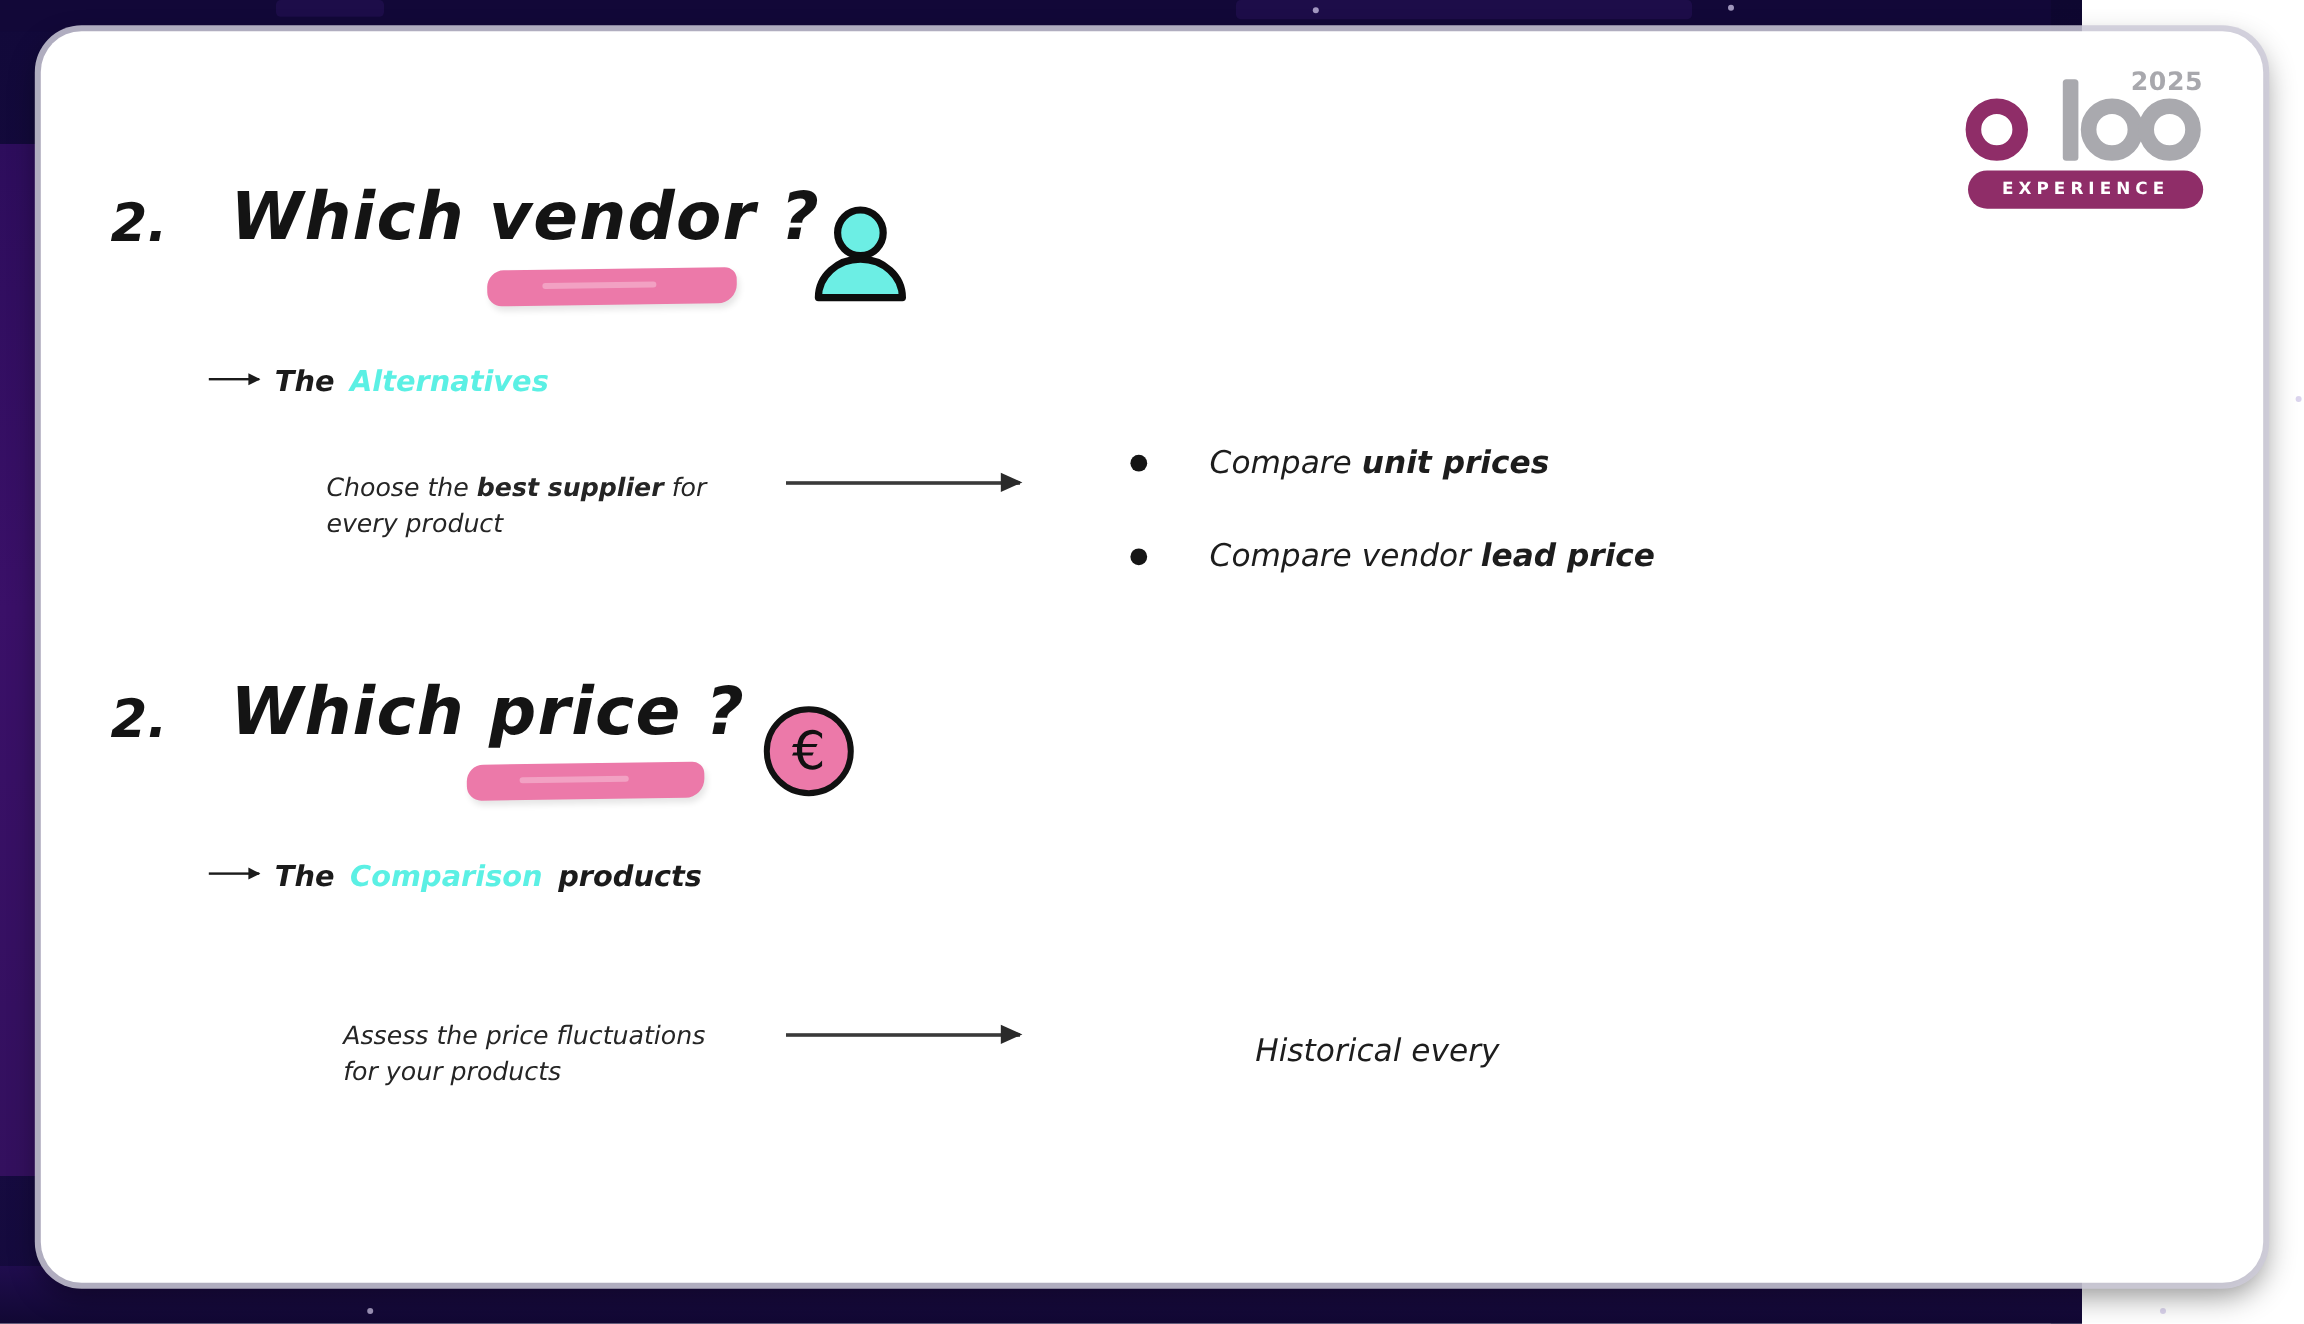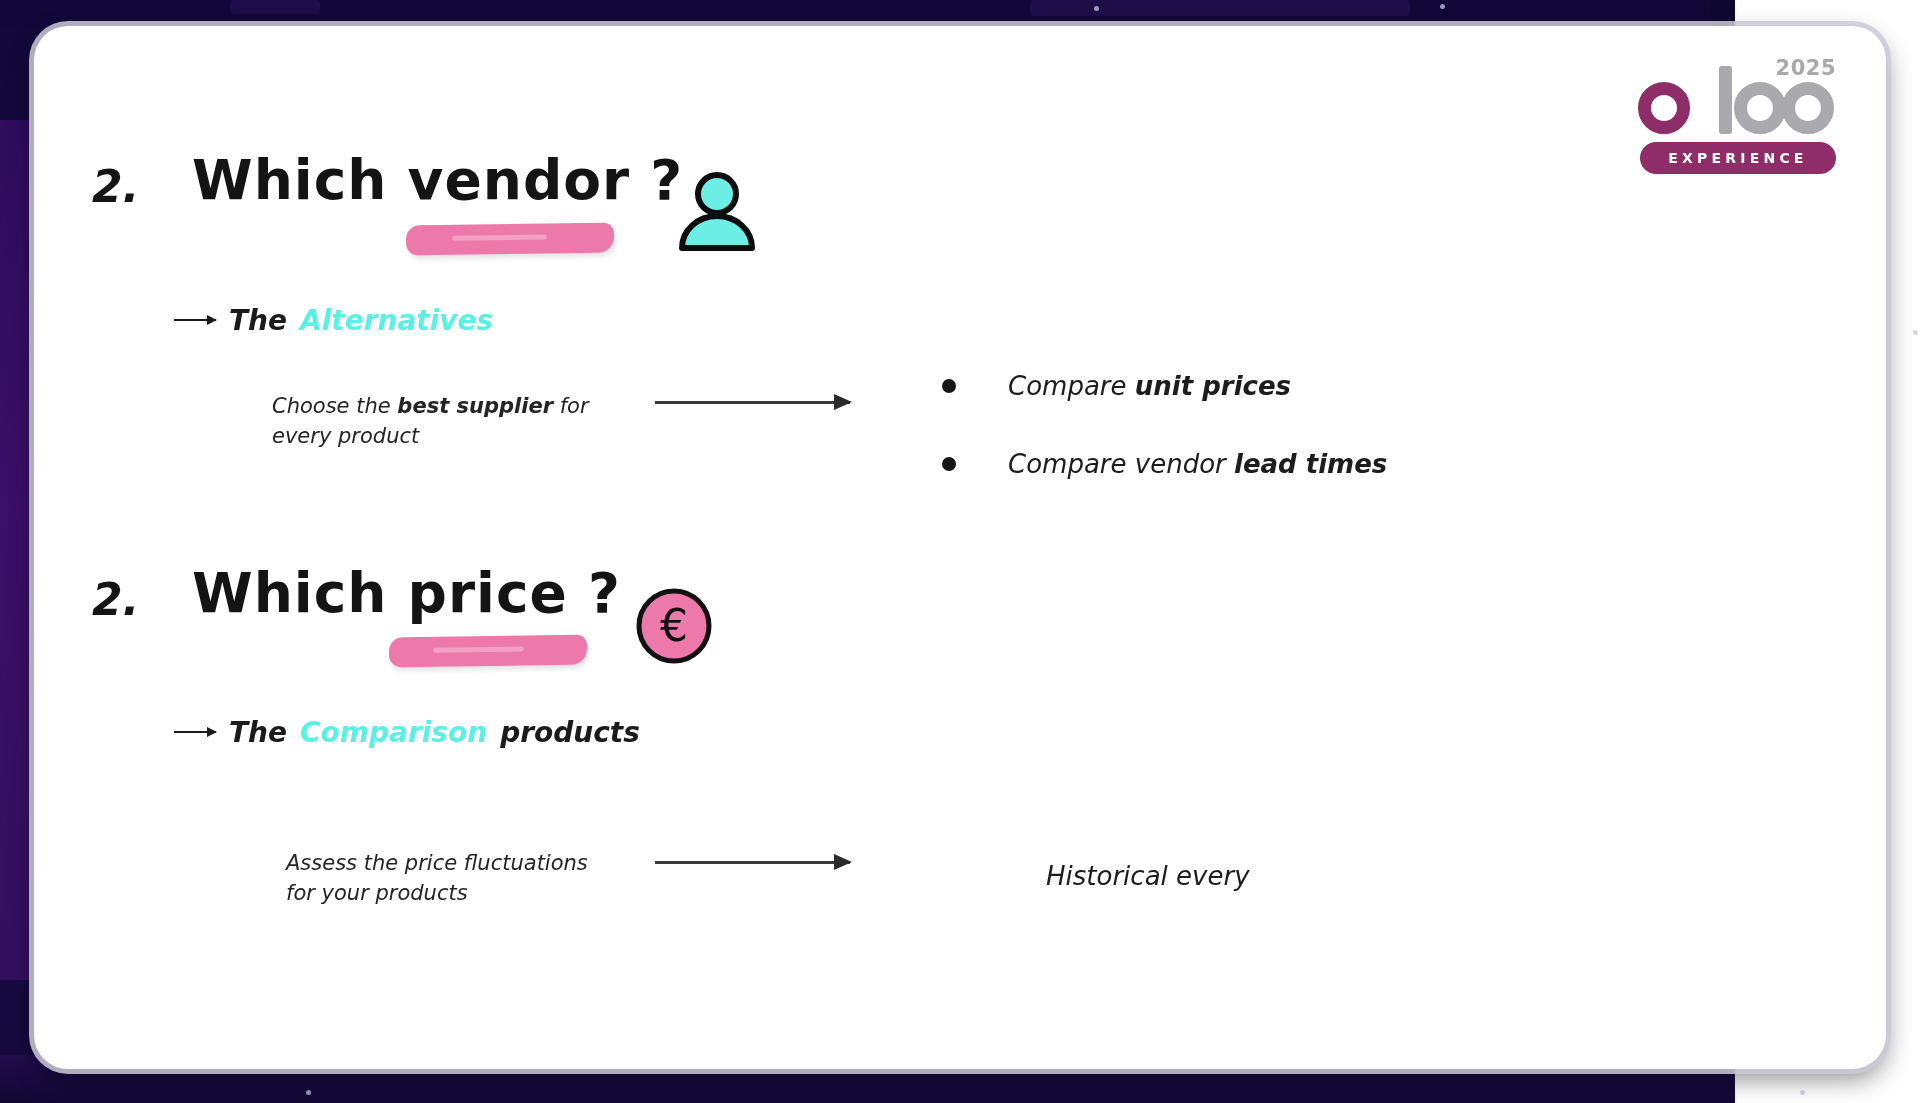--- a/index.html
+++ b/index.html
@@ -147,20 +147,21 @@
     font-weight: 700;
     font-style: italic;
     font-family: "DejaVu Sans", sans-serif;
     color: #141414;
   }
 
   .sec-title {
     position: absolute;
     font-size: 55px;
     font-weight: 700;
+    font-style: italic;
     font-family: "DejaVu Sans", sans-serif;
     color: #141414;
     letter-spacing: 1px;
     white-space: nowrap;
   }
 
   .highlight {
     position: absolute;
     height: 30px;
     background: #ec79a9;
@@ -178,21 +179,21 @@
     background: rgba(255,255,255,0.30);
     border-radius: 4px;
   }
 
   
   .lead {
     position: absolute;
     display: flex;
     align-items: baseline;
     gap: 13px;
-    font-size: 28px;
+    font-size: 24px;
     font-style: italic;
     font-weight: 700;
     font-family: "DejaVu Sans", sans-serif;
     color: #1b1b1b;
     white-space: nowrap;
   }
   .lead .long-arrow {
     display: inline-block;
     position: relative;
     width: 42px;
@@ -341,21 +342,21 @@
           <span class="bullet-dot"></span>
           <span class="bullet-label">
             <span>Compare</span>
             <b>unit prices</b>
           </span>
         </div>
         <div class="bullet-row">
           <span class="bullet-dot"></span>
           <span class="bullet-label">
             <span>Compare vendor</span>
-            <b>lead times</b>
+            <b>lead price</b>
           </span>
         </div>
       </div>
     </div>
 
     <div class="section">
 
       <div class="sec-num" style="left:58px; top:548px;">2.</div>
 
       <div class="sec-title" style="left:158px; top:535px;">Which price ?</div>

